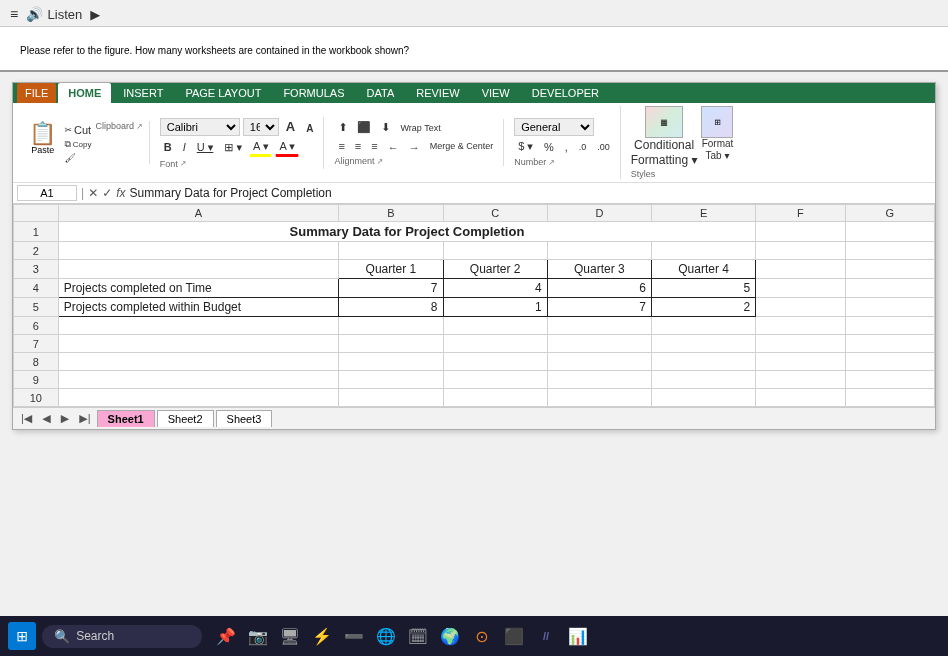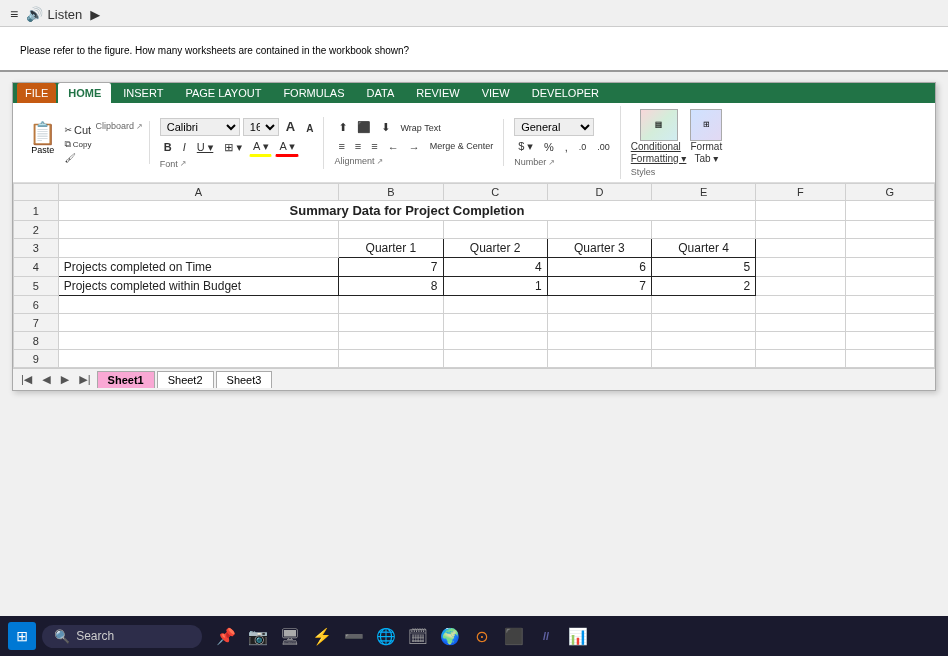--- a/index.html
+++ b/index.html
@@ -519,34 +519,44 @@
       <div class="section-label-small">
         <span>Number</span>
         <span class="launch-arrow">↗</span>
       </div>
     </div>
 
     <div class="styles-section">
       <div style="display:flex;gap:4px;align-items:flex-start;">
         <div style="display:flex;flex-direction:column;align-items:center;">
           <div style="width:38px;height:32px;background:linear-gradient(135deg,#f8d7da,#d4edda,#d1ecf1);border:1px solid #aaa;font-size:8px;display:flex;align-items:center;justify-content:center;">▦</div>
-          <span style="font-size:10px;color:#333;line-height:1.2;text-decoration:underline;">Conditional<br>Formatting ▾</span>
+          <span style="font-size:12px;color:#333;text-align:center;line-height:1.2;">Conditional<br>Formatting ▾</span>
         </div>
         <div style="display:flex;flex-direction:column;align-items:center;">
           <div style="width:32px;height:32px;background:linear-gradient(135deg,#cfe2ff,#e2d9f3);border:1px solid #aaa;font-size:8px;display:flex;align-items:center;justify-content:center;">⊞</div>
           <span style="font-size:10px;color:#333;text-align:center;line-height:1.2;">Format<br>Tab ▾</span>
         </div>
       </div>
       <div class="section-label-small">
         <span>Styles</span>
       </div>
     </div>
 
   </div>
 
+  <div class="formula-bar">
+    <input class="cell-ref" type="text" value="A1" style="">
+    <span class="formula-divider">|</span>
+    <div class="formula-icons">
+      <span class="formula-icon">✕</span>
+      <span class="formula-icon">✓</span>
+      <span class="formula-icon" style="font-style:italic;">fx</span>
+    </div>
+    <input class="formula-input" type="text" value="Summary Data for Project Completion" style="">
+  </div>
 
   <div class="spreadsheet">
     <table class="sheet-table">
       <colgroup>
         <col style="width:30px;">
         <col class="col-a">
         <col class="col-b">
         <col class="col-c">
         <col class="col-d">
         <col class="col-e">
@@ -643,20 +653,30 @@
           <td class="sheet-cell"></td>
             <td class="sheet-cell"></td>
             <td class="sheet-cell"></td>
             <td class="sheet-cell"></td>
             <td class="sheet-cell"></td>
             <td class="sheet-cell"></td>
             <td class="sheet-cell"></td>
         </tr>
         <tr class="empty-row">
           <td class="row-num">9</td>
+          <td class="sheet-cell"></td>
+            <td class="sheet-cell"></td>
+            <td class="sheet-cell"></td>
+            <td class="sheet-cell"></td>
+            <td class="sheet-cell"></td>
+            <td class="sheet-cell"></td>
+            <td class="sheet-cell"></td>
+        </tr>
+        <tr class="empty-row">
+          <td class="row-num">10</td>
           <td class="sheet-cell"></td>
             <td class="sheet-cell"></td>
             <td class="sheet-cell"></td>
             <td class="sheet-cell"></td>
             <td class="sheet-cell"></td>
             <td class="sheet-cell"></td>
             <td class="sheet-cell"></td>
         </tr>
       </tbody>
     </table>

